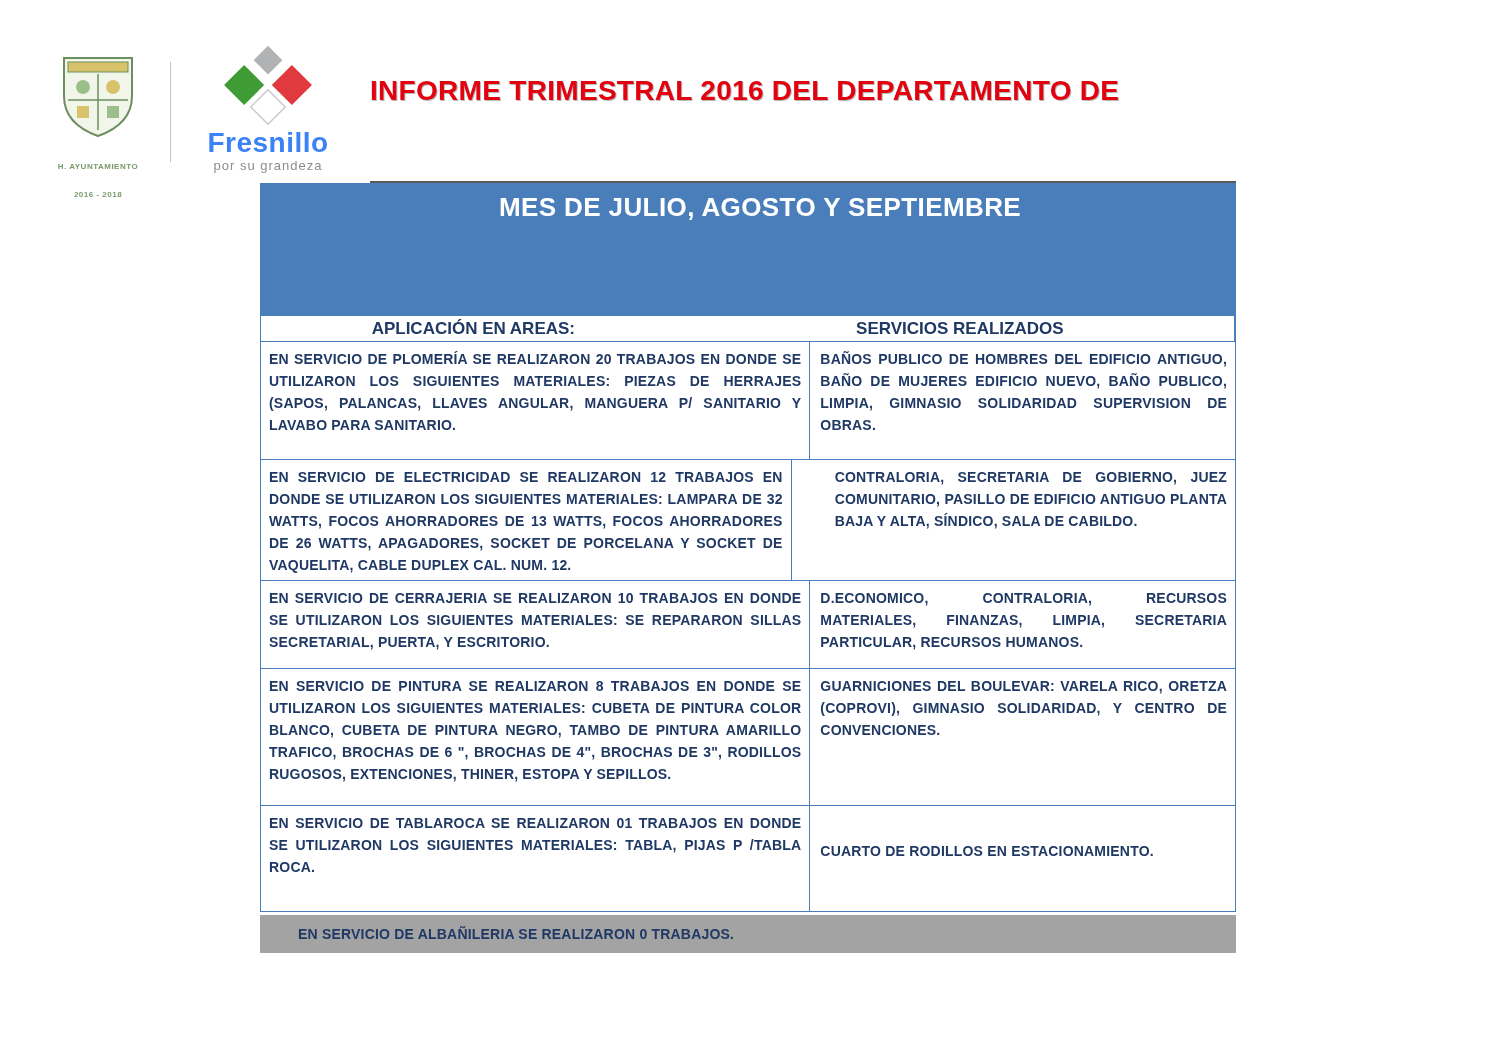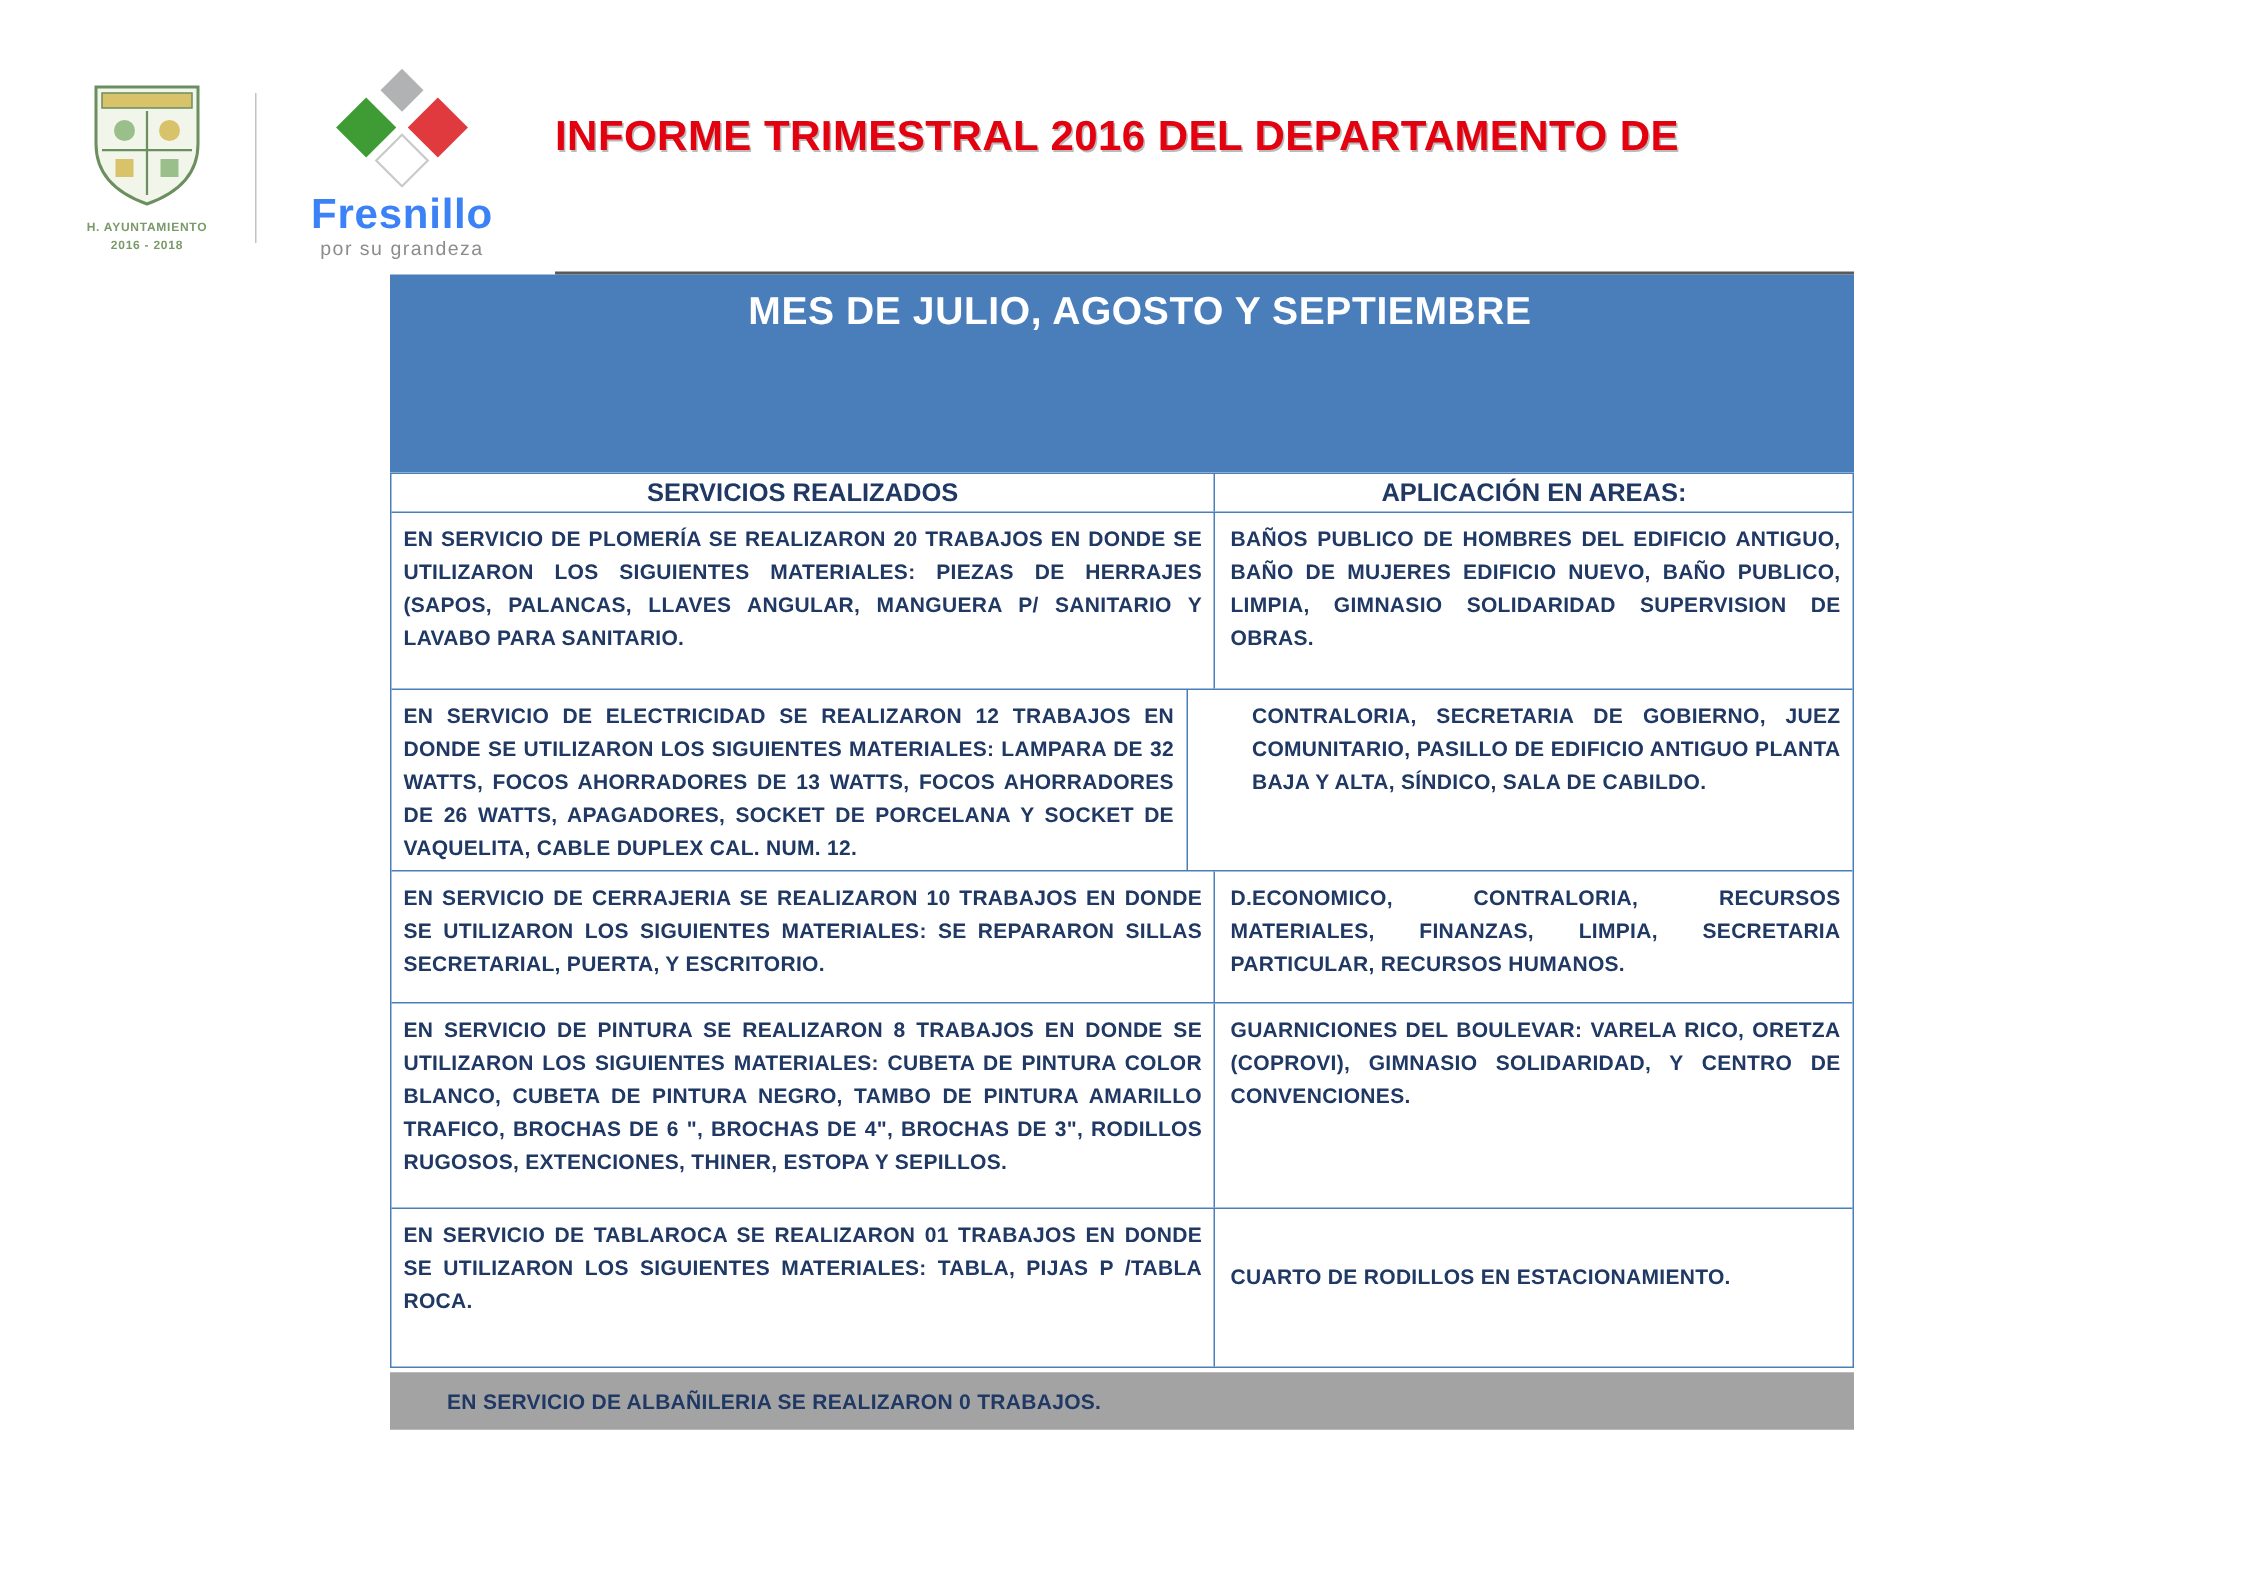--- a/index.html
+++ b/index.html
@@ -9,21 +9,21 @@
     position:relative; overflow:hidden;
     font-family:"Liberation Sans", sans-serif;
   }
 
   
   .crest {
     position:absolute; left:52px; top:52px; width:92px;
     text-align:center;
   }
   .crest-caption {
-    margin-top:2px; font-size:8px; font-weight:bold;
+    margin-top:18px; font-size:8px; font-weight:bold;
     color:#7a9a6a; letter-spacing:0.5px; line-height:10px;
   }
   .logo-divider {
     position:absolute; left:170px; top:62px; width:1px; height:100px;
     background:#c2c2c2;
   }
   .brand {
     position:absolute; left:193px; top:42px; width:150px;
     text-align:center;
   }
@@ -135,22 +135,22 @@
 </div>
 
 <div class="banner">
   <div class="banner-title">MES DE JULIO, AGOSTO Y SEPTIEMBRE</div>
 </div>
 
 <div class="tbl">
   <div class="tbl-main">
 
     <div class="thead">
+      <div class="th th-right">APLICACIÓN EN AREAS:</div>
       <div class="th th-left">SERVICIOS REALIZADOS</div>
-      <div class="th th-right">APLICACIÓN EN AREAS:</div>
     </div>
 
     <div class="trow row-1">
       <div class="cell cell-left">EN SERVICIO DE PLOMERÍA SE REALIZARON 20 TRABAJOS EN DONDE SE UTILIZARON LOS SIGUIENTES MATERIALES: PIEZAS DE HERRAJES (SAPOS, PALANCAS, LLAVES ANGULAR, MANGUERA P/ SANITARIO Y LAVABO PARA SANITARIO.</div>
       <div class="cell cell-right">BAÑOS PUBLICO DE HOMBRES DEL EDIFICIO ANTIGUO, BAÑO DE MUJERES EDIFICIO NUEVO, BAÑO PUBLICO, LIMPIA, GIMNASIO SOLIDARIDAD SUPERVISION DE OBRAS.</div>
     </div>
 
     <div class="trow row-2">
       <div class="cell cell-left">EN SERVICIO DE ELECTRICIDAD SE REALIZARON 12 TRABAJOS EN DONDE SE UTILIZARON LOS SIGUIENTES MATERIALES: LAMPARA DE 32 WATTS, FOCOS AHORRADORES DE 13 WATTS, FOCOS AHORRADORES DE 26 WATTS, APAGADORES, SOCKET DE PORCELANA Y SOCKET DE VAQUELITA, CABLE DUPLEX CAL. NUM. 12.</div>
       <div class="cell cell-right">CONTRALORIA, SECRETARIA DE GOBIERNO, JUEZ COMUNITARIO, PASILLO DE EDIFICIO ANTIGUO PLANTA BAJA Y ALTA, SÍNDICO, SALA DE CABILDO.</div>

